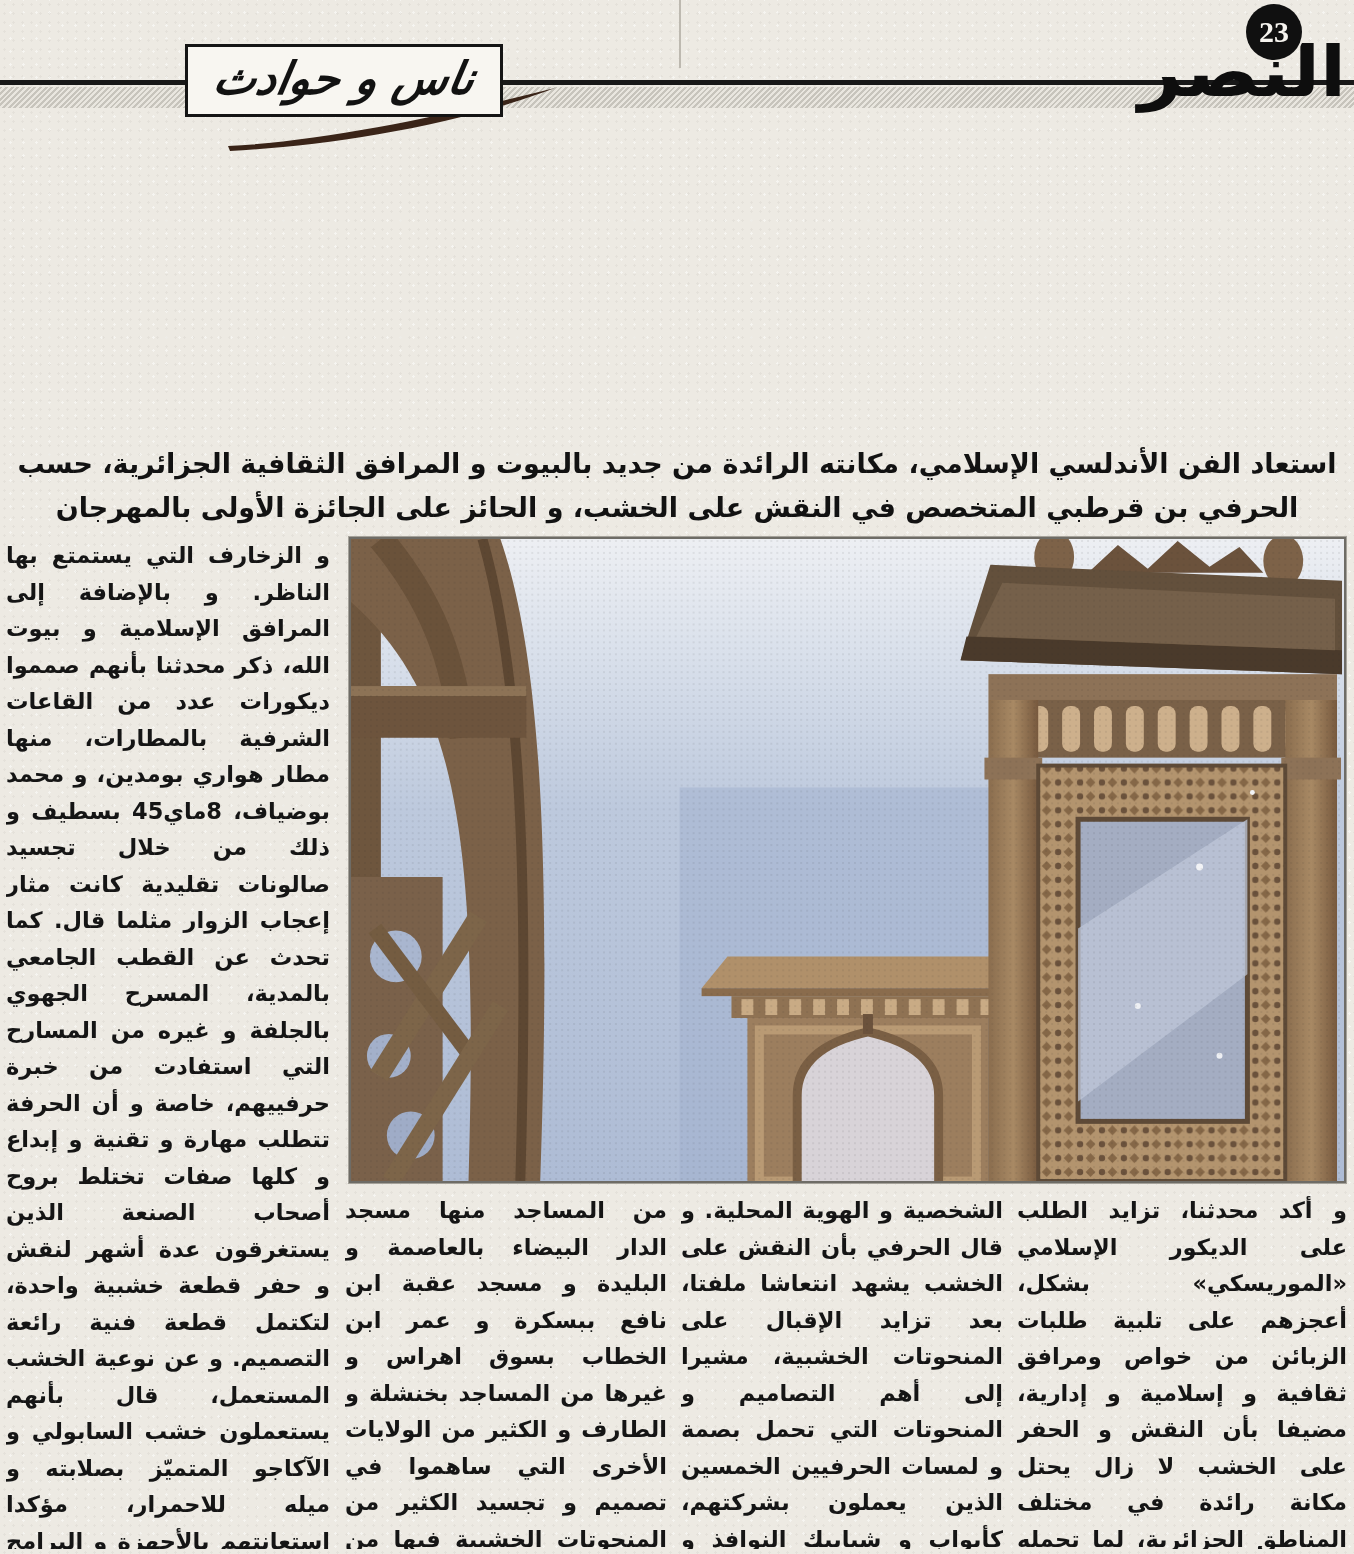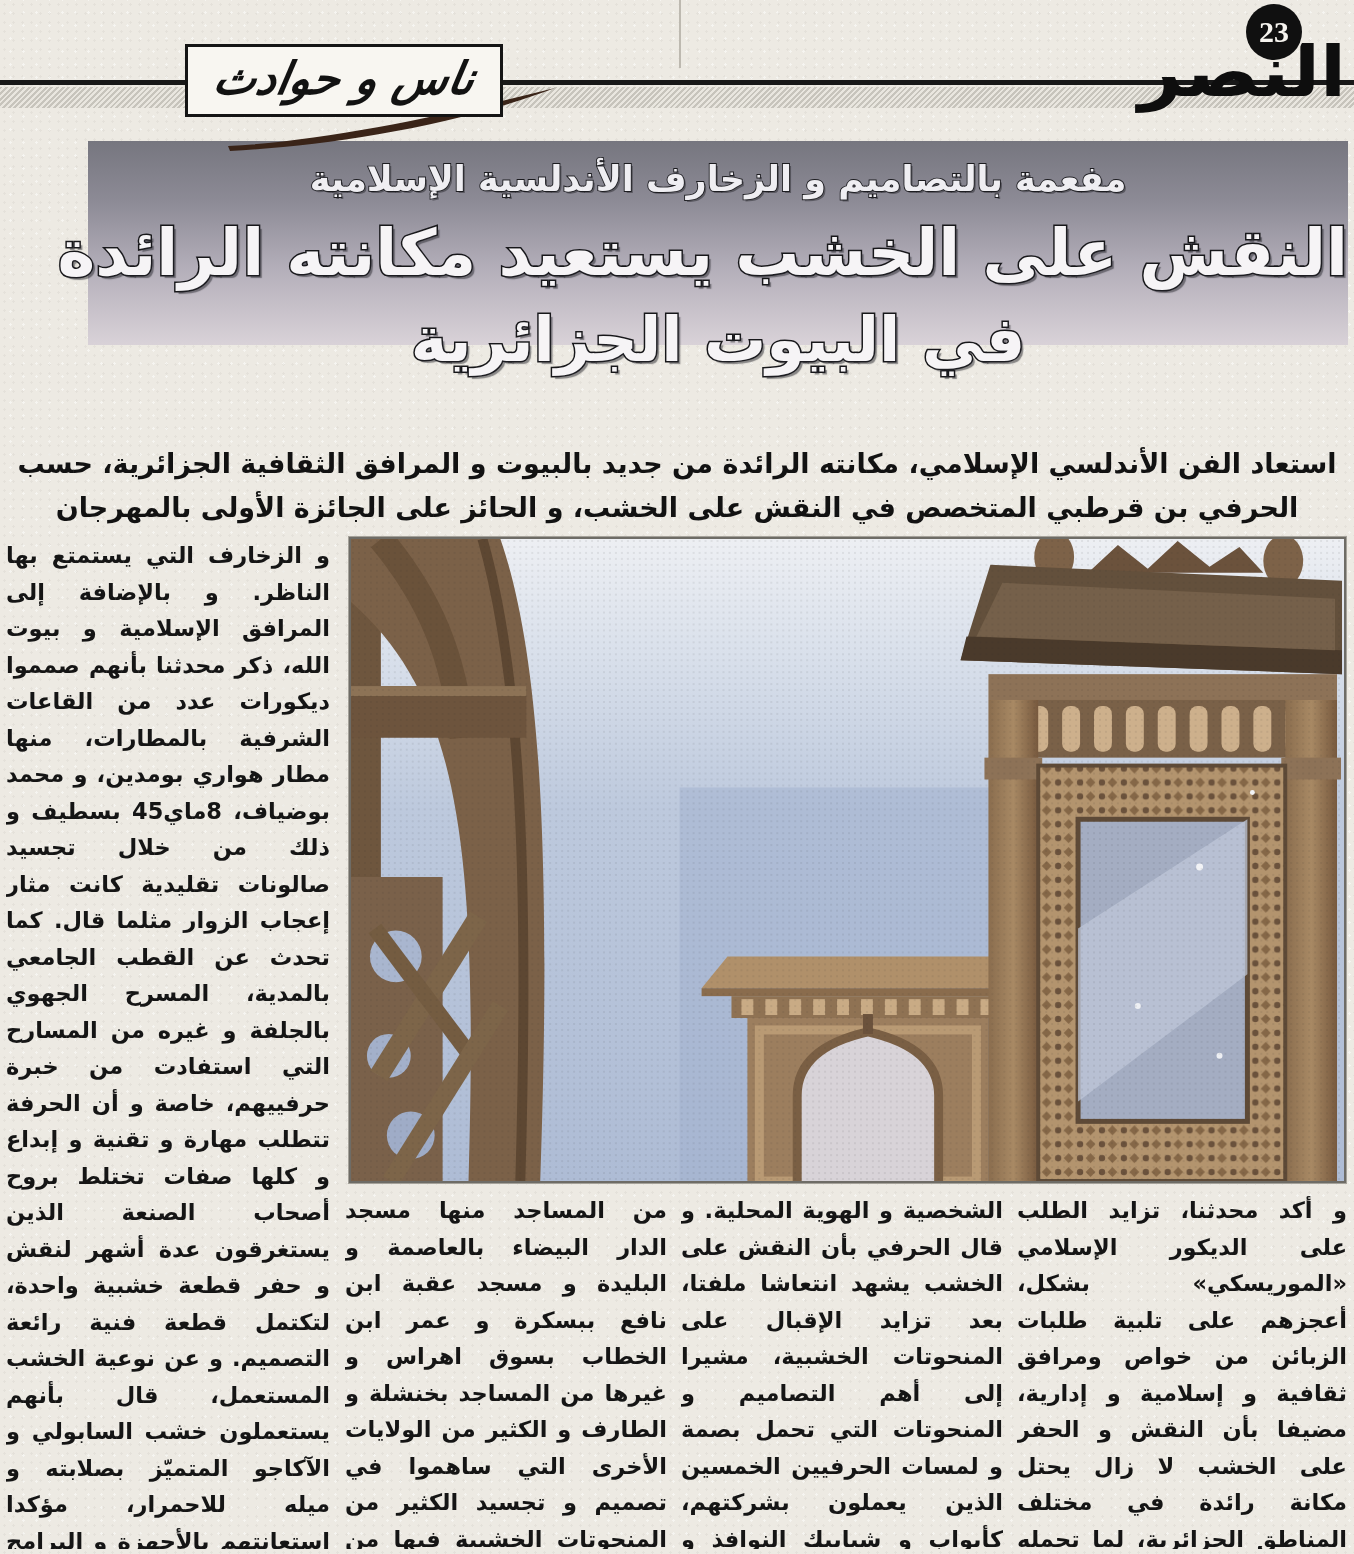--- a/index.html
+++ b/index.html
@@ -128,25 +128,20 @@
 
   <div class="swoosh">
     <svg viewBox="0 0 360 70">
       <path d="M18,62 C110,58 235,32 345,4 C240,44 112,62 20,67 Z" fill="#3a2418"></path>
     </svg>
   </div>
   <div class="section-banner">
     <div class="txt">ناس و حوادث</div>
   </div>
 
-  <div class="headline-box">
-    <div class="kicker">مفعمة بالتصاميم و الزخارف الأندلسية الإسلامية</div>
-    <div class="headline-l1">النقش على الخشب يستعيد مكانته الرائدة</div>
-    <div class="headline-l2">في البيوت الجزائرية</div>
-  </div>
 
   <div class="lead">استعاد الفن الأندلسي الإسلامي، مكانته الرائدة من جديد بالبيوت و المرافق الثقافية الجزائرية، حسب الحرفي بن قرطبي المتخصص في النقش على الخشب، و الحائز على الجائزة الأولى بالمهرجان الدولي للصناعات التقليدية .</div>
 
   <div class="photo">
     <svg viewBox="0 0 997 646" preserveAspectRatio="none">
       <defs>
         <linearGradient id="wall" x1="0" y1="0" x2="0" y2="1">
           <stop offset="0" stop-color="#edeff3"></stop>
           <stop offset=".18" stop-color="#d9e0eb"></stop>
           <stop offset=".42" stop-color="#bdc9dd"></stop>

